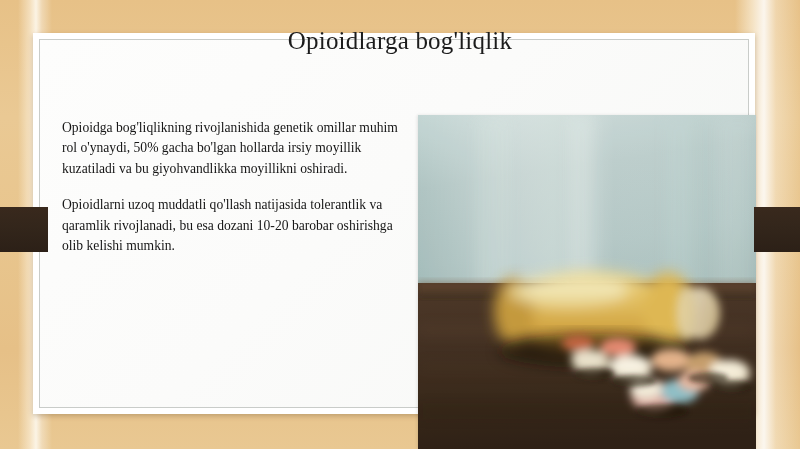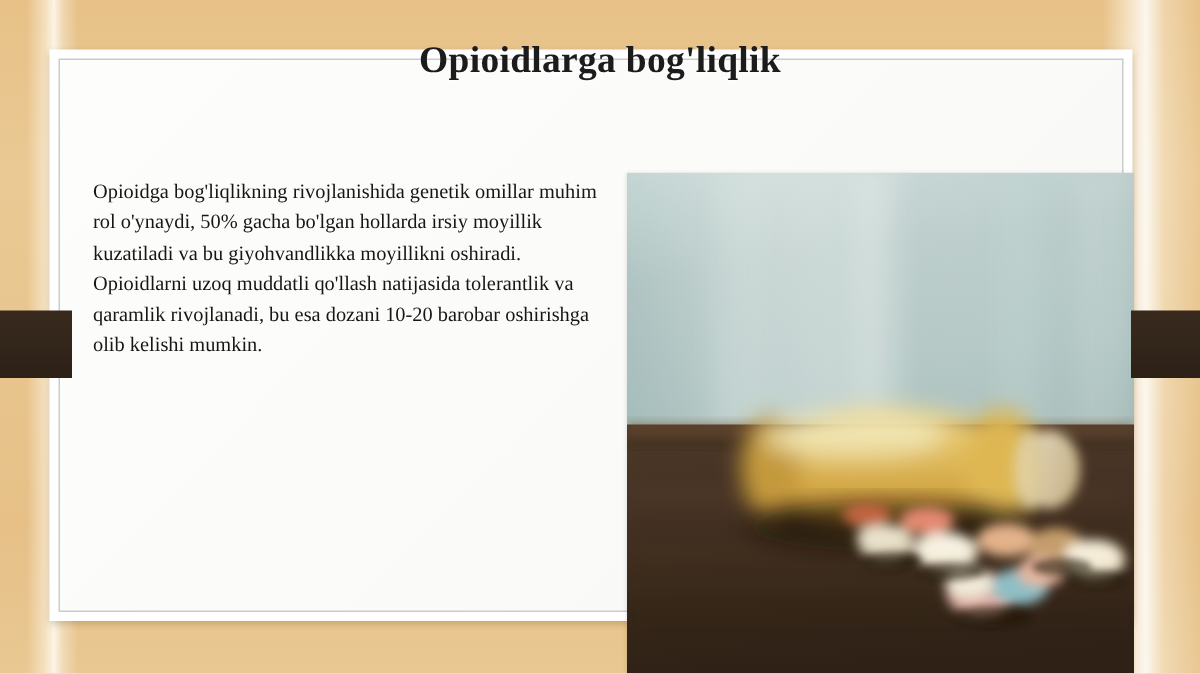--- a/index.html
+++ b/index.html
@@ -65,38 +65,38 @@
     border:1px solid #c9ccc9;
     background:linear-gradient(135deg,#fdfdfc 0%,#fbfbfa 45%,#f7f8f6 100%);
   }
 
   
   .slide-title{
     position:absolute;
     left:0; right:0; top:27px;
     text-align:center;
     font-size:25px;
-    font-weight:bold;
+    font-weight:normal;
     color:#1c1c1c;
     letter-spacing:0.2px;
     z-index:8;
     text-shadow:0 1px 0 rgba(255,255,255,0.5);
   }
 
   
   .body-text{
     position:absolute;
     left:62px; top:118px;
     width:352px;
     color:#161616;
     font-size:13.6px;
     line-height:1.50;
     z-index:7;
   }
-  .body-text p + p { }
+  .body-text p + p { margin-top:16px; }
 
   
   .photo{
     position:absolute;
     left:418px; top:115px;
     width:338px; height:334px;
     z-index:5;
     overflow:hidden;
     box-shadow:-1px 0 3px rgba(0,0,0,0.10);
   }

